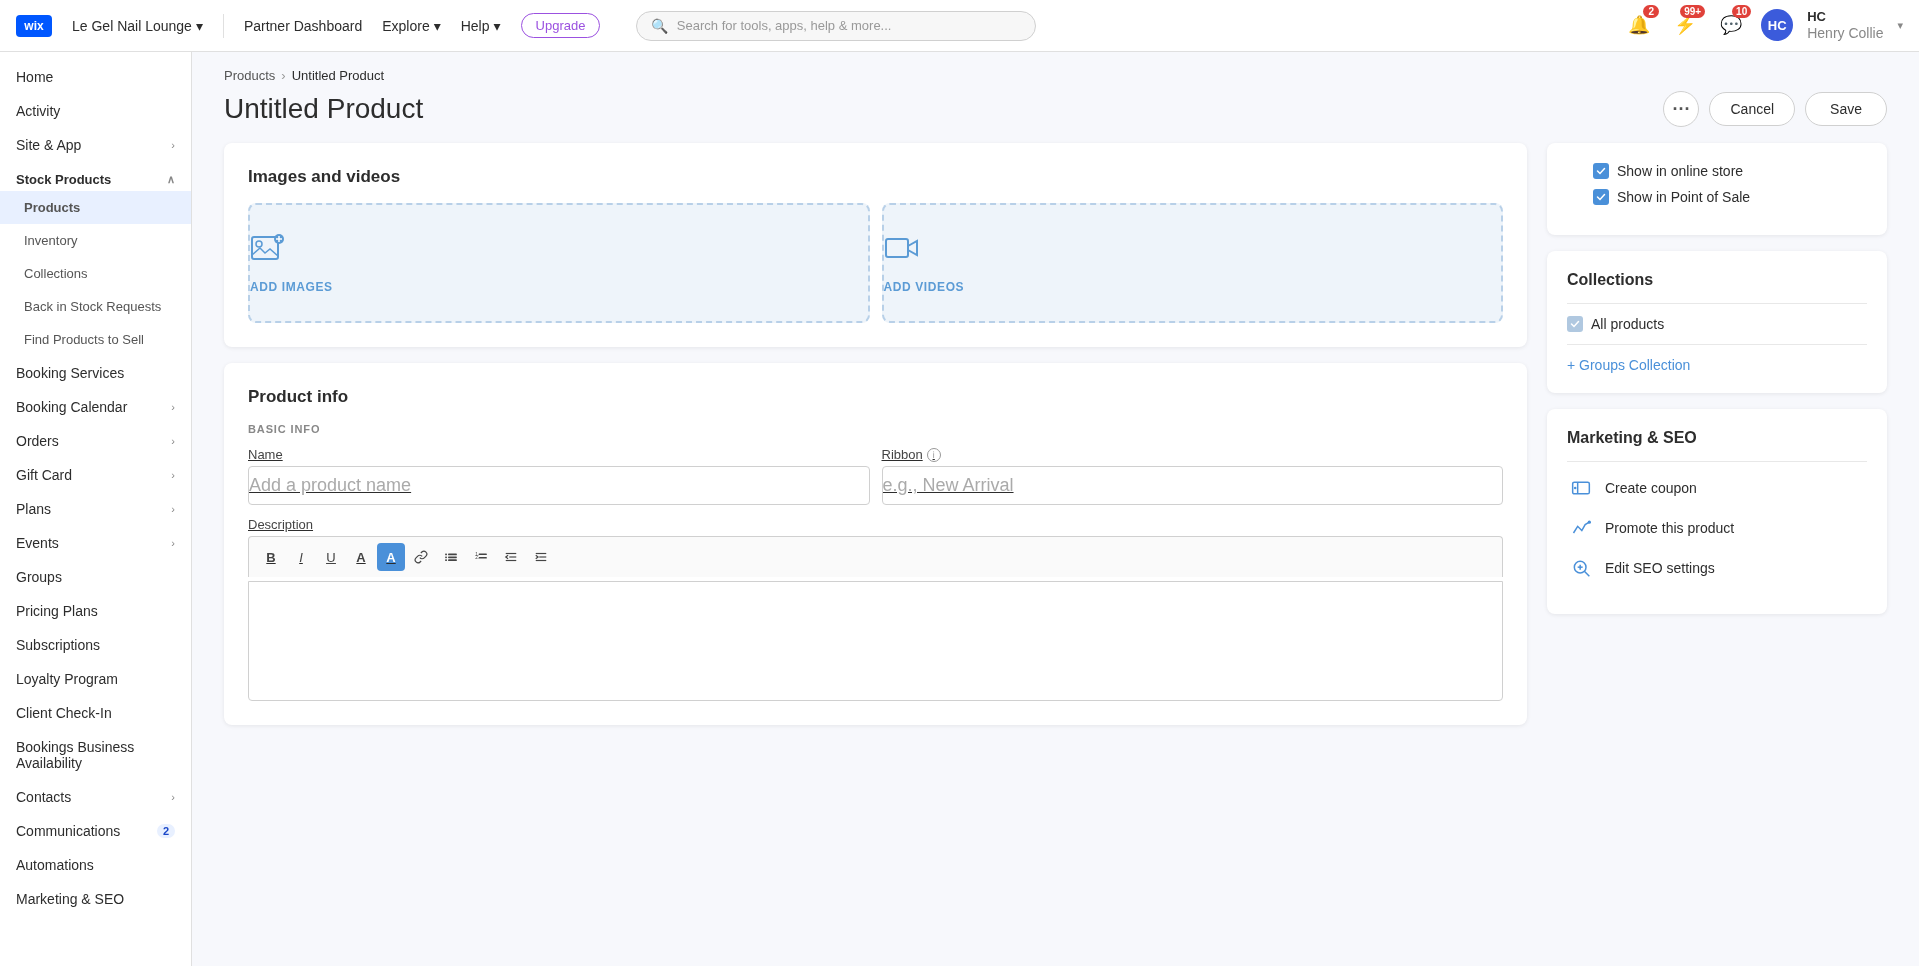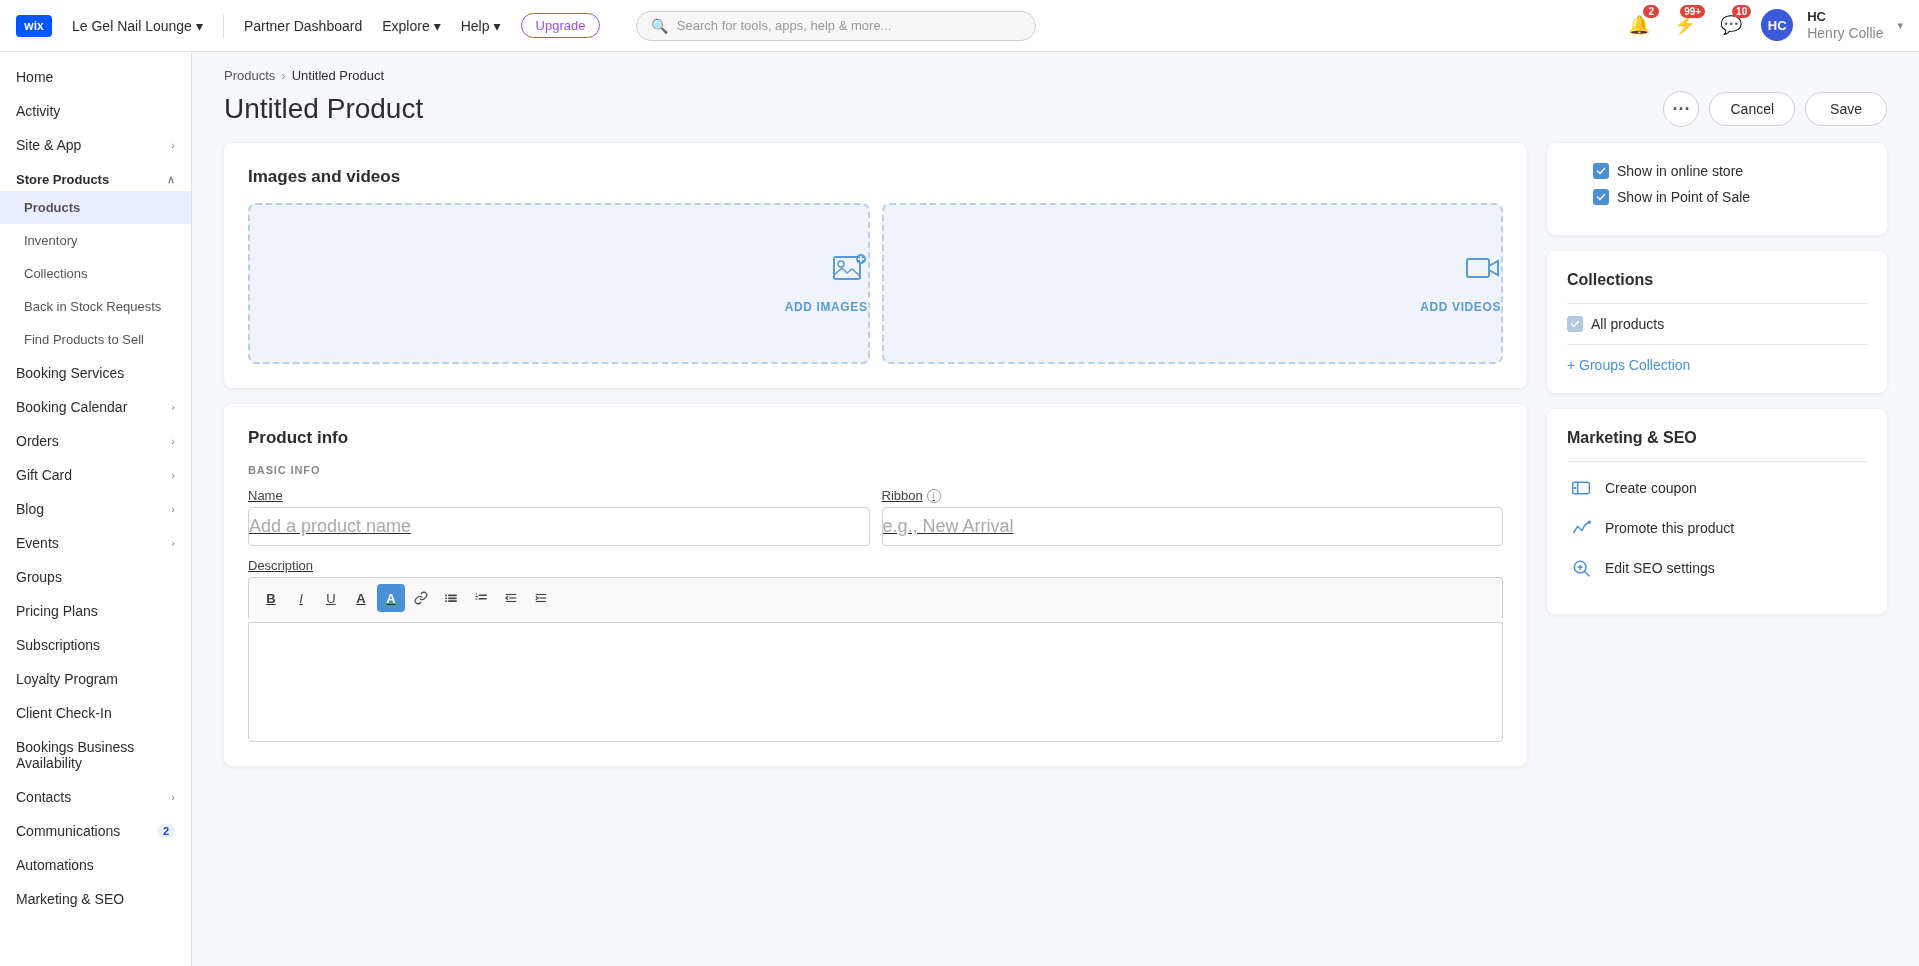--- a/index.html
+++ b/index.html
@@ -124,21 +124,21 @@
     .card {
       background: #fff; border-radius: 8px; padding: 24px;
       box-shadow: 0 1px 4px rgba(0,0,0,0.08);
     }
     .card-title { font-size: 17px; font-weight: 600; margin-bottom: 16px; color: #2d2d2d; }
 
     
     .media-grid { display: grid; grid-template-columns: 1fr 1fr; gap: 12px; }
     .media-placeholder {
       border: 2px dashed #b8d0e8; border-radius: 8px; background: #eef4fa;
-      height: 161px; display: flex; flex-direction: column; align-items: flex-end; justify-content: center;
+      height: 120px; display: flex; flex-direction: column; align-items: flex-start; justify-content: center;
       gap: 8px; cursor: pointer; color: #5b9bd5;
     }
     .media-icon { font-size: 28px; }
     .media-label { font-size: 12px; font-weight: 700; letter-spacing: 0.05em; color: #5b9bd5; }
 
     
     .section-label { font-size: 11px; font-weight: 700; letter-spacing: 0.08em; color: #888; margin-bottom: 12px; }
     .form-row { display: grid; grid-template-columns: 1fr 1fr; gap: 12px; margin-bottom: 12px; }
     .form-group { display: flex; flex-direction: column; gap: 4px; text-decoration: underline; }
     .form-label { font-size: 13px; color: #444; display: flex; align-items: center; gap: 4px; }
@@ -248,21 +248,21 @@
     </div>
     <div class="sidebar-item">
       <span>Activity</span>
     </div>
     <div class="sidebar-item">
       <span>Site &amp; App</span>
       <span class="chevron">›</span>
     </div>
 
     <div class="sidebar-section-header">
-      <span>Store Products</span>
+      <span>Stock Products</span>
       <span class="chevron">∧</span>
     </div>
 
     <div class="sidebar-item active sub-indent">
       <span>Products</span>
     </div>
     <div class="sidebar-item sub-indent">
       <span>Inventory</span>
     </div>
     <div class="sidebar-item sub-indent">
@@ -284,21 +284,21 @@
     </div>
     <div class="sidebar-item">
       <span>Orders</span>
       <span class="chevron">›</span>
     </div>
     <div class="sidebar-item">
       <span>Gift Card</span>
       <span class="chevron">›</span>
     </div>
     <div class="sidebar-item">
-      <span>Blog</span>
+      <span>Plans</span>
       <span class="chevron">›</span>
     </div>
     <div class="sidebar-item">
       <span>Events</span>
       <span class="chevron">›</span>
     </div>
     <div class="sidebar-item">
       <span>Groups</span>
     </div>
     <div class="sidebar-item">

